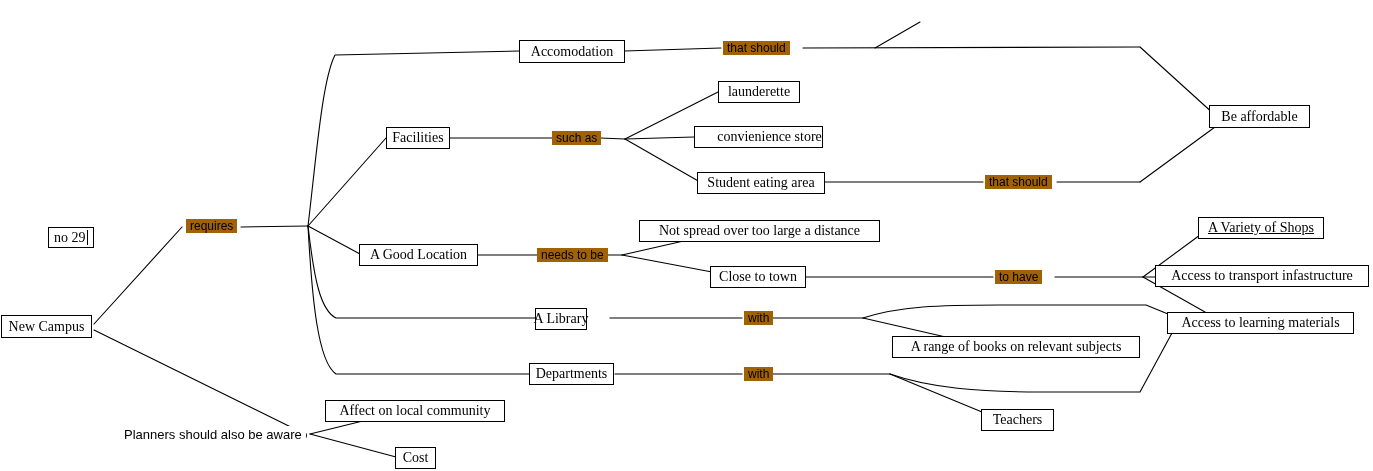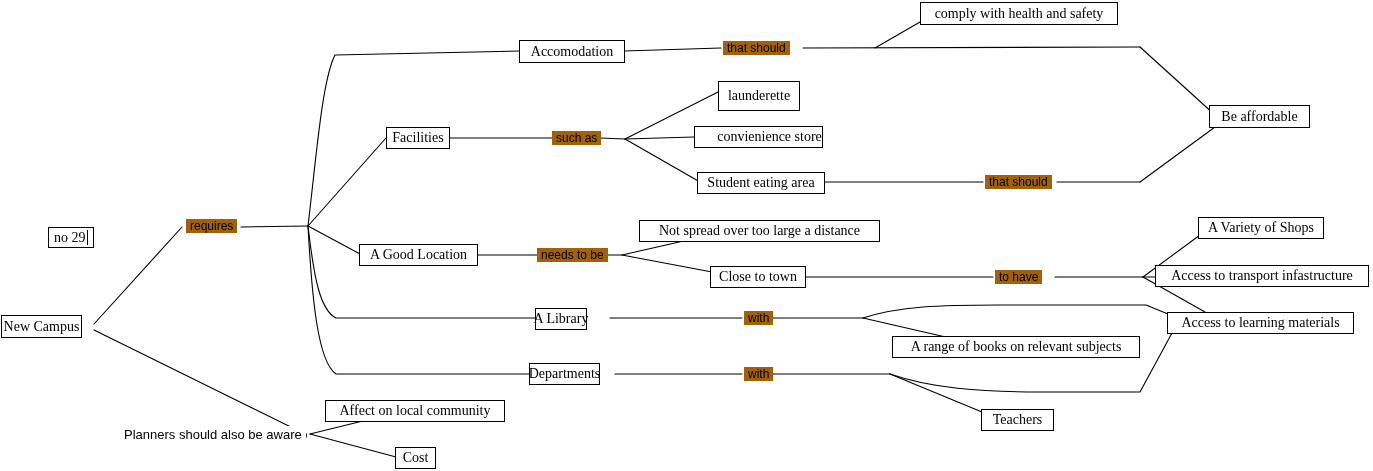--- a/index.html
+++ b/index.html
@@ -139,41 +139,38 @@
       <path d="M 890,374 L 982,412"></path>
 
     </g>
   </svg>
 
   <div class="node withcaret" style="left:48px; top:227px; width:46px; height:21px;">
     <span>no 29</span>
       <span class="caret"></span>
   </div>
 
-  <div class="node" style="left:1px; top:315px; width:81px; height:23px;">
+  <div class="node" style="left:1px; top:315px; width:91px; height:23px;">
     <span>New Campus</span>
   </div>
 
   <div class="node" style="left:519px; top:40px; width:106px; height:23px;">
     <span>Accomodation</span>
   </div>
 
-  <div class="node" style="left:920px; top:2px; width:198px; height:23px;">
-    <span>comply with health and safety</span>
-  </div>
 
   <div class="node" style="left:1209px; top:105px; width:101px; height:23px;">
     <span>Be affordable</span>
   </div>
 
   <div class="node" style="left:386px; top:127px; width:64px; height:22px;">
     <span>Facilities</span>
   </div>
 
-  <div class="node" style="left:718px; top:81px; width:82px; height:30px;">
+  <div class="node" style="left:718px; top:81px; width:82px; height:22px;">
     <span>launderette</span>
   </div>
 
   <div class="node" style="left:694px; top:126px; width:129px; height:22px;padding-left:27px;">
     <span>convienience store</span>
   </div>
 
   <div class="node" style="left:697px; top:172px; width:128px; height:22px;">
     <span>Student eating area</span>
   </div>
@@ -183,41 +180,41 @@
   </div>
 
   <div class="node" style="left:639px; top:220px; width:241px; height:22px;">
     <span>Not spread over too large a distance</span>
   </div>
 
   <div class="node" style="left:710px; top:266px; width:96px; height:22px;">
     <span>Close to town</span>
   </div>
 
-  <div class="node" style="left:1198px; top:217px; width:126px; height:22px;">
+  <div class="node" style="left:1198px; top:217px; width:126px; height:22px;text-decoration:underline;">
     <span>A Variety of Shops</span>
   </div>
 
   <div class="node" style="left:1155px; top:265px; width:214px; height:22px;">
     <span>Access to transport infastructure</span>
   </div>
 
   <div class="node" style="left:535px; top:308px; width:52px; height:22px;">
     <span>A Library</span>
   </div>
 
   <div class="node" style="left:892px; top:336px; width:248px; height:22px;">
     <span>A range of books on relevant subjects</span>
   </div>
 
   <div class="node" style="left:1167px; top:312px; width:187px; height:22px;">
     <span>Access to learning materials</span>
   </div>
 
-  <div class="node" style="left:529px; top:363px; width:71px; height:22px;">
+  <div class="node" style="left:529px; top:363px; width:85px; height:22px;">
     <span>Departments</span>
   </div>
 
   <div class="node" style="left:981px; top:409px; width:73px; height:22px;">
     <span>Teachers</span>
   </div>
 
   <div class="node" style="left:325px; top:400px; width:180px; height:22px;">
     <span>Affect on local community</span>
   </div>

